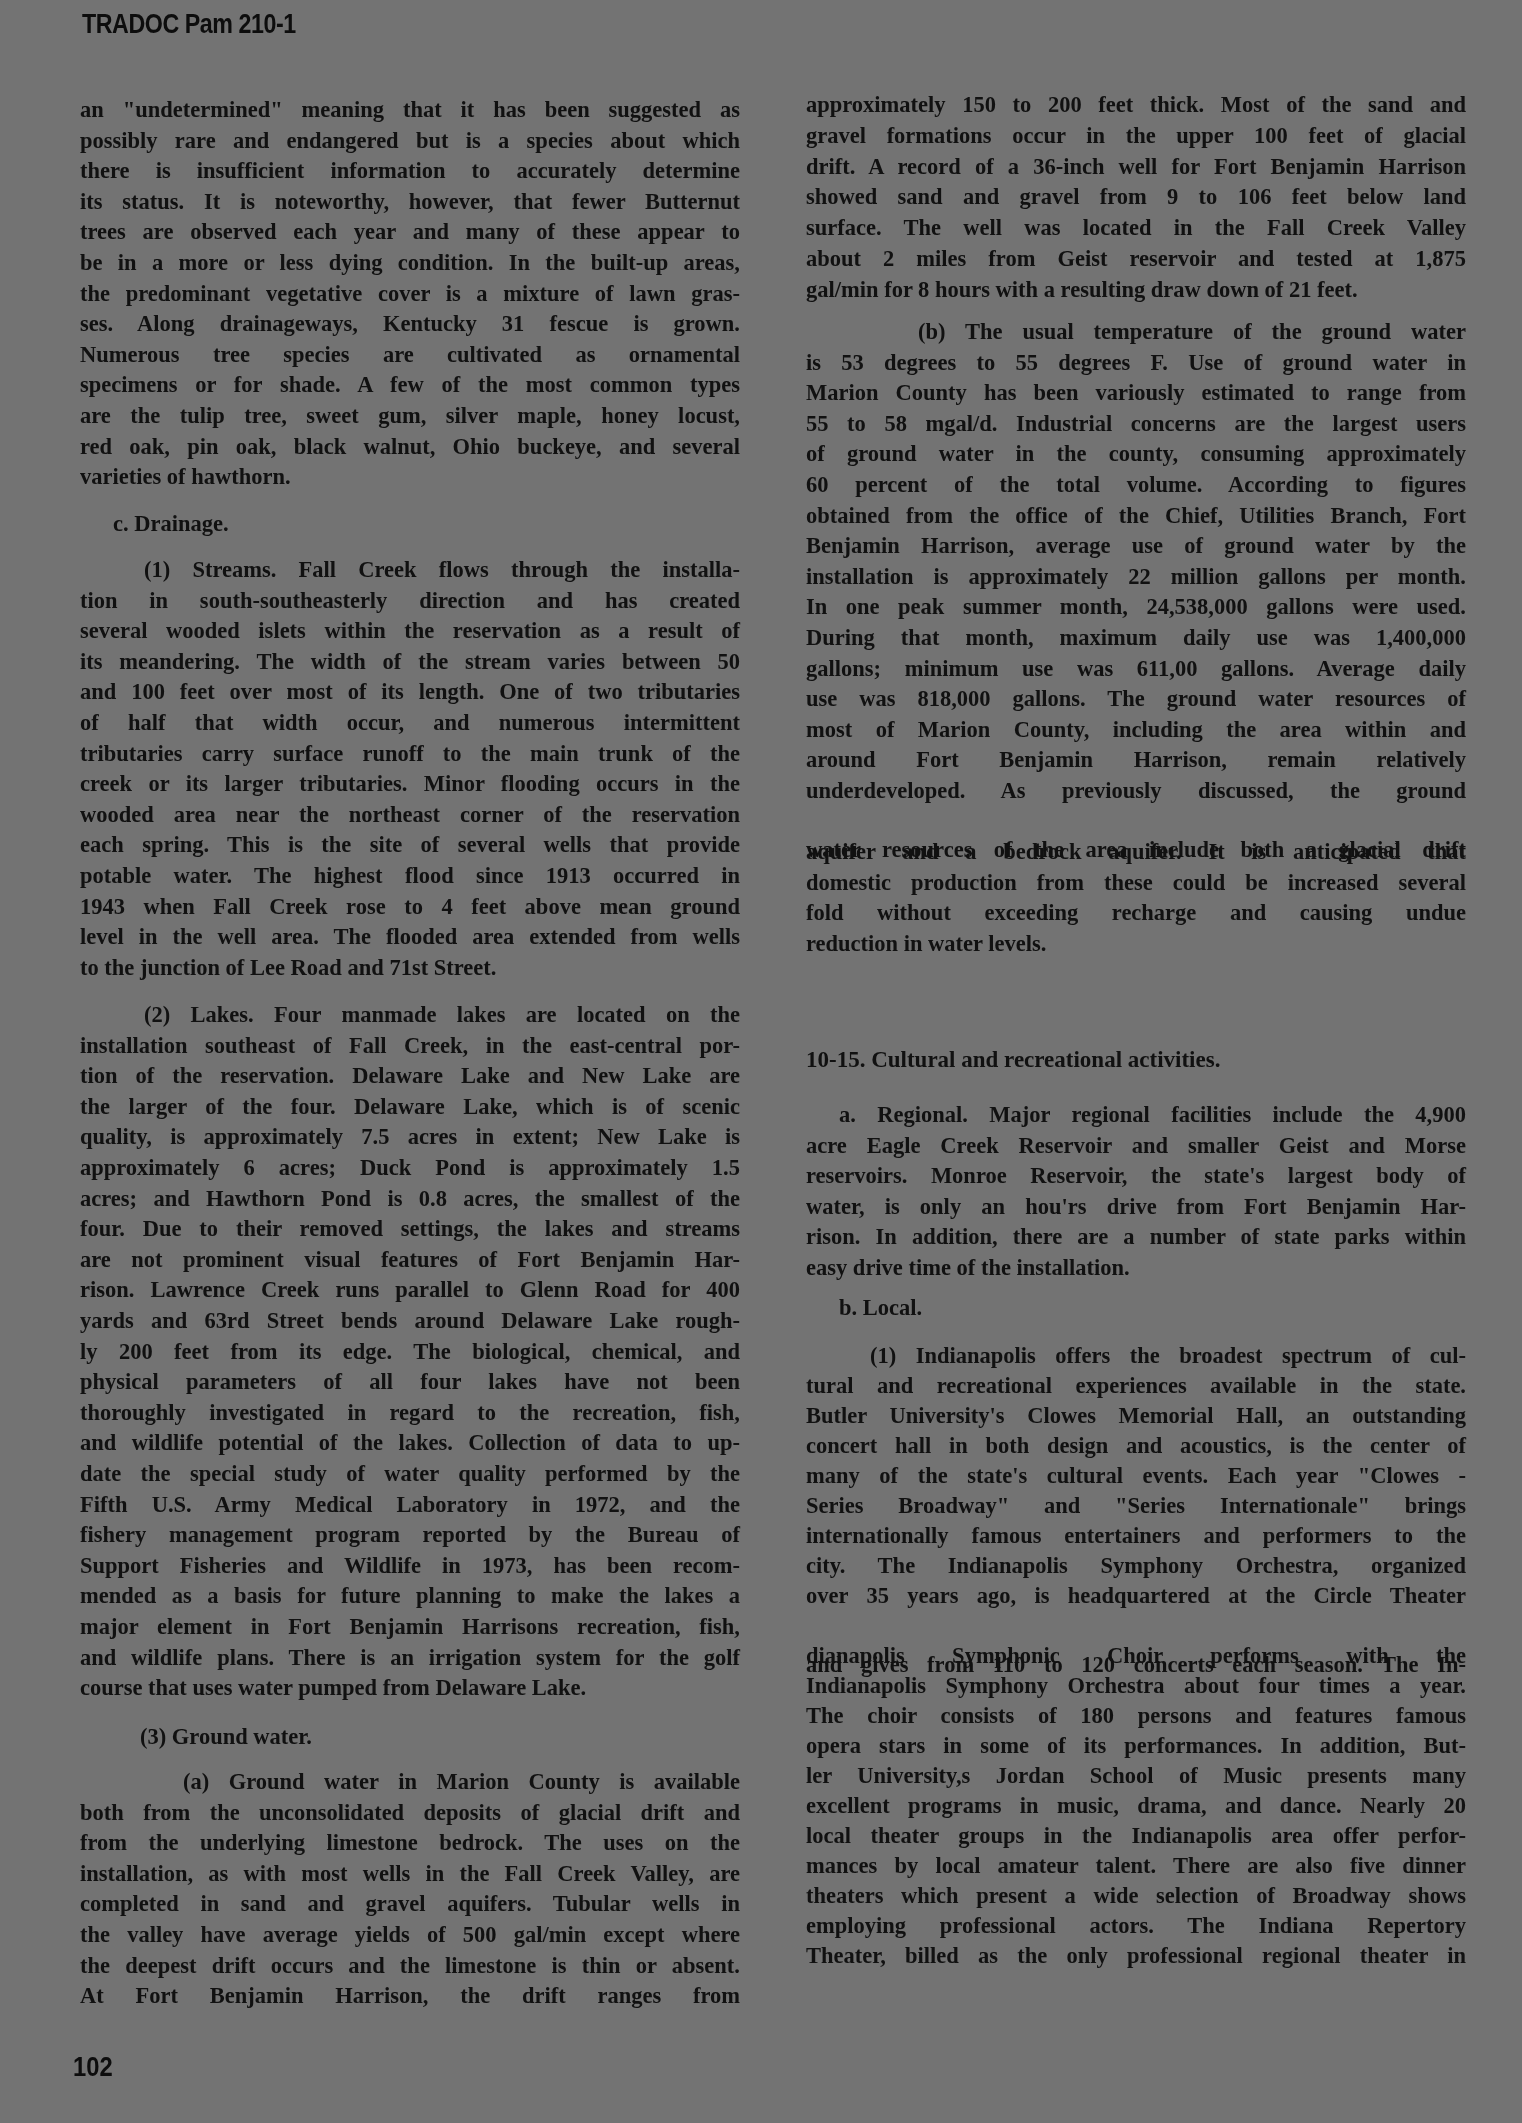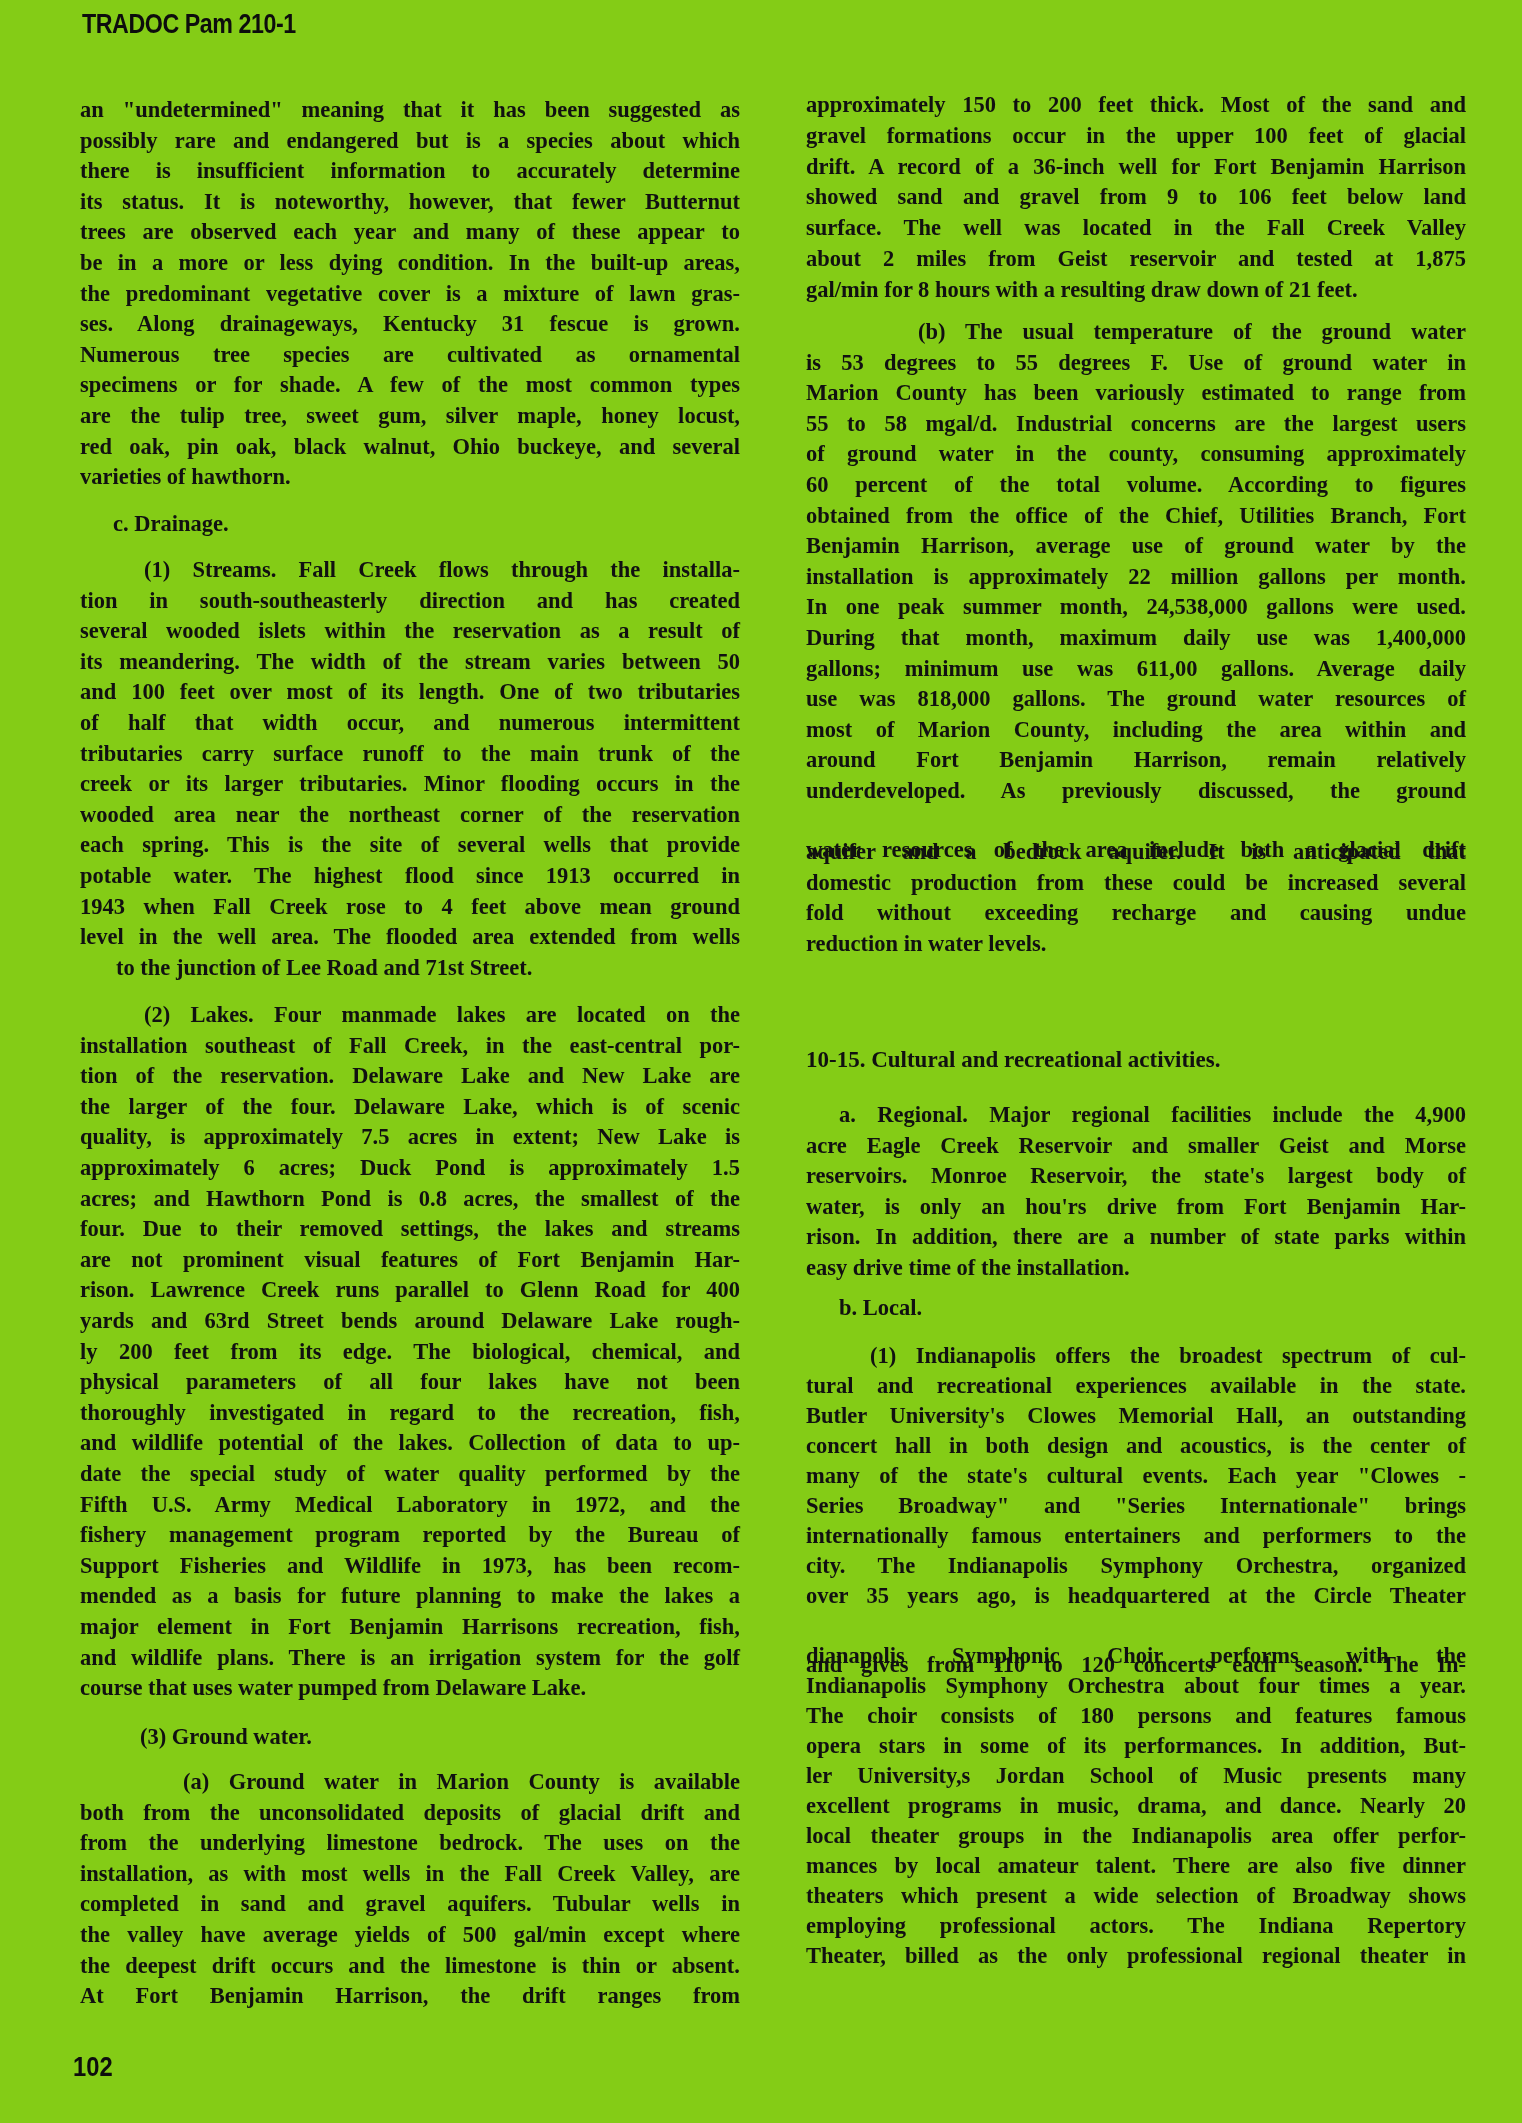--- a/index.html
+++ b/index.html
@@ -1,17 +1,17 @@
 <!DOCTYPE html>
 <html><head>
 <meta charset="utf-8">
 <style>
   html, body { margin:0; padding:0; background:#ffffff; }
   body { width:1522px; height:2123px; position:relative; overflow:hidden; color:#111111; }
-  .page { position:absolute; left:0; top:0; width:1522px; height:2123px; background:#84cc16; }
+  .page { position:absolute; left:0; top:0; width:1522px; height:2123px; background:#737373; }
   .running-head { position:absolute; left:82px; top:9px; font-family:"Liberation Sans", sans-serif; font-weight:bold; font-size:27px; letter-spacing:-0.5px; transform:scaleX(0.86); transform-origin:left top; color:#0d0d0d; }
   .page-number { position:absolute; left:73px; top:2052px; font-family:"Liberation Sans", sans-serif; font-weight:bold; font-size:27px; transform:scaleX(0.88); transform-origin:left top; color:#0d0d0d; }
   .column { position:absolute; top:0; height:2123px; }
   .col-left { left:80px; width:660px; }
   .col-right { left:806px; width:660px; }
   .para { position:absolute; left:0; width:100%; }
   .line { position:absolute; left:0; height:30px; white-space:nowrap; font-family:"Liberation Serif", serif; font-weight:bold; font-size:22.5px; line-height:30px; color:#111111; transform-origin:left center; }
   .line.just { text-align:justify; text-align-last:justify; }
   .heading-line { font-size:23px; }
 </style>
@@ -47,21 +47,21 @@
         <div class="line just" style="left: 0px; width: 660px; top: 646.8px;">its meandering. The width of the stream varies between 50</div>
         <div class="line just" style="left: 0px; width: 660px; top: 677.4px;">and 100 feet over most of its length.  One of two tributaries</div>
         <div class="line just" style="left: 0px; width: 660px; top: 708px;">of half that width occur, and numerous intermittent</div>
         <div class="line just" style="left: 0px; width: 660px; top: 738.6px;">tributaries carry surface runoff to the main trunk of the</div>
         <div class="line just" style="left: 0px; width: 660px; top: 769.2px;">creek or its larger tributaries.  Minor flooding occurs in the</div>
         <div class="line just" style="left: 0px; width: 660px; top: 799.8px;">wooded area near the northeast corner of the reservation</div>
         <div class="line just" style="left: 0px; width: 660px; top: 830.4px;">each spring.  This is the site of several wells that provide</div>
         <div class="line just" style="left: 0px; width: 660px; top: 861px;">potable water.  The highest flood since 1913 occurred in</div>
         <div class="line just" style="left: 0px; width: 660px; top: 891.6px;">1943 when Fall Creek rose to 4 feet above mean ground</div>
         <div class="line just" style="left: 0px; width: 660px; top: 922.2px;">level in the well area.  The flooded area extended from wells</div>
-        <div class="line" style="left: 0px; width: 660px; top: 952.8px; margin-left: 36px;">to the junction of Lee Road and 71st Street.</div>
+        <div class="line" style="left: 0px; width: 660px; top: 952.8px;">to the junction of Lee Road and 71st Street.</div>
       </div>
       <div class="para">
         <div class="line just" style="left: 64px; width: 596px; top: 1000px;">(2)  Lakes.  Four manmade lakes are located on the</div>
         <div class="line just" style="left: 0px; width: 660px; top: 1030.6px;">installation southeast of Fall Creek, in the east-central por-</div>
         <div class="line just" style="left: 0px; width: 660px; top: 1061.2px;">tion of the reservation.  Delaware Lake and New Lake are</div>
         <div class="line just" style="left: 0px; width: 660px; top: 1091.8px;">the larger of the four.  Delaware Lake, which is of scenic</div>
         <div class="line just" style="left: 0px; width: 660px; top: 1122.4px;">quality, is approximately 7.5 acres in extent; New Lake is</div>
         <div class="line just" style="left: 0px; width: 660px; top: 1153px;">approximately 6 acres; Duck Pond is approximately 1.5</div>
         <div class="line just" style="left: 0px; width: 660px; top: 1183.6px;">acres; and  Hawthorn Pond is 0.8 acres, the smallest of the</div>
         <div class="line just" style="left: 0px; width: 660px; top: 1214.2px;">four.  Due to their removed settings, the lakes and streams</div>

